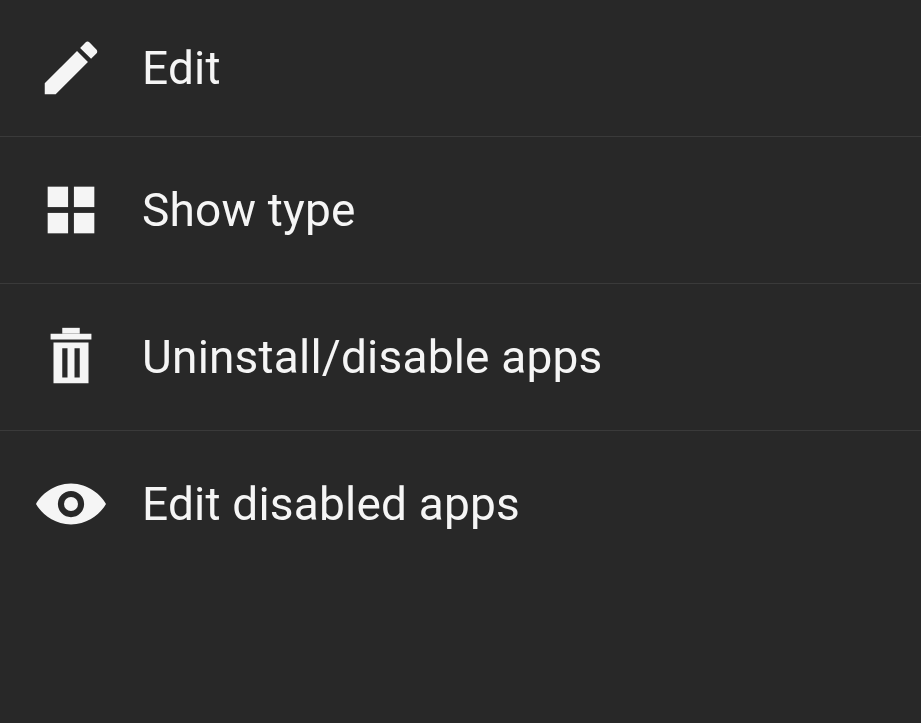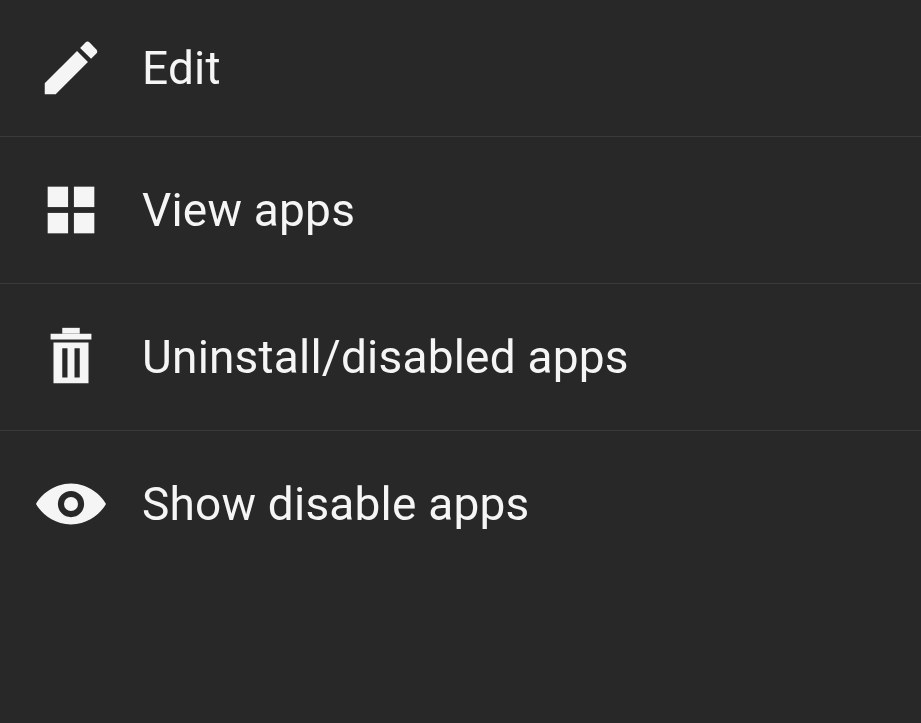--- a/index.html
+++ b/index.html
@@ -68,38 +68,38 @@
 
   <div class="menu-item">
     <span class="icon-slot">
       <svg viewBox="0 0 24 24">
         <rect x="4" y="4" width="7" height="7"></rect>
         <rect x="13" y="4" width="7" height="7"></rect>
         <rect x="4" y="13" width="7" height="7"></rect>
         <rect x="13" y="13" width="7" height="7"></rect>
       </svg>
     </span>
-    <span class="label">View apps</span>
+    <span class="label">Show type</span>
   </div>
 
   <div class="menu-item">
     <span class="icon-slot">
       <svg viewBox="0 0 24 24">
         <path d="M6 7v14h12V7H6z M9 9h1.8v10H9V9z M13.2 9h1.8v10h-1.8V9z" fill="#f5f5f5"></path>
         <path d="M5 4h14v2H5z" fill="#f5f5f5"></path>
         <path d="M9 2h6v2H9z" fill="#f5f5f5"></path>
       </svg>
     </span>
-    <span class="label">Uninstall/disabled apps</span>
+    <span class="label">Uninstall/disable apps</span>
   </div>
 
   <div class="menu-item">
     <span class="icon-slot">
       <svg viewBox="0 0 24 24">
         <path d="M12 5C6 5 1.7 9 0 12c1.7 3 6 7 12 7s10.3-4 12-7c-1.7-3-6-7-12-7z
                  m0 11.5A4.5 4.5 0 1 1 12 7.5a4.5 4.5 0 0 1 0 9z"></path>
         <circle cx="12" cy="12" r="2.4"></circle>
       </svg>
     </span>
-    <span class="label">Show disable apps</span>
+    <span class="label">Edit disabled apps</span>
   </div>
 
 </div>
 
 </body></html>

